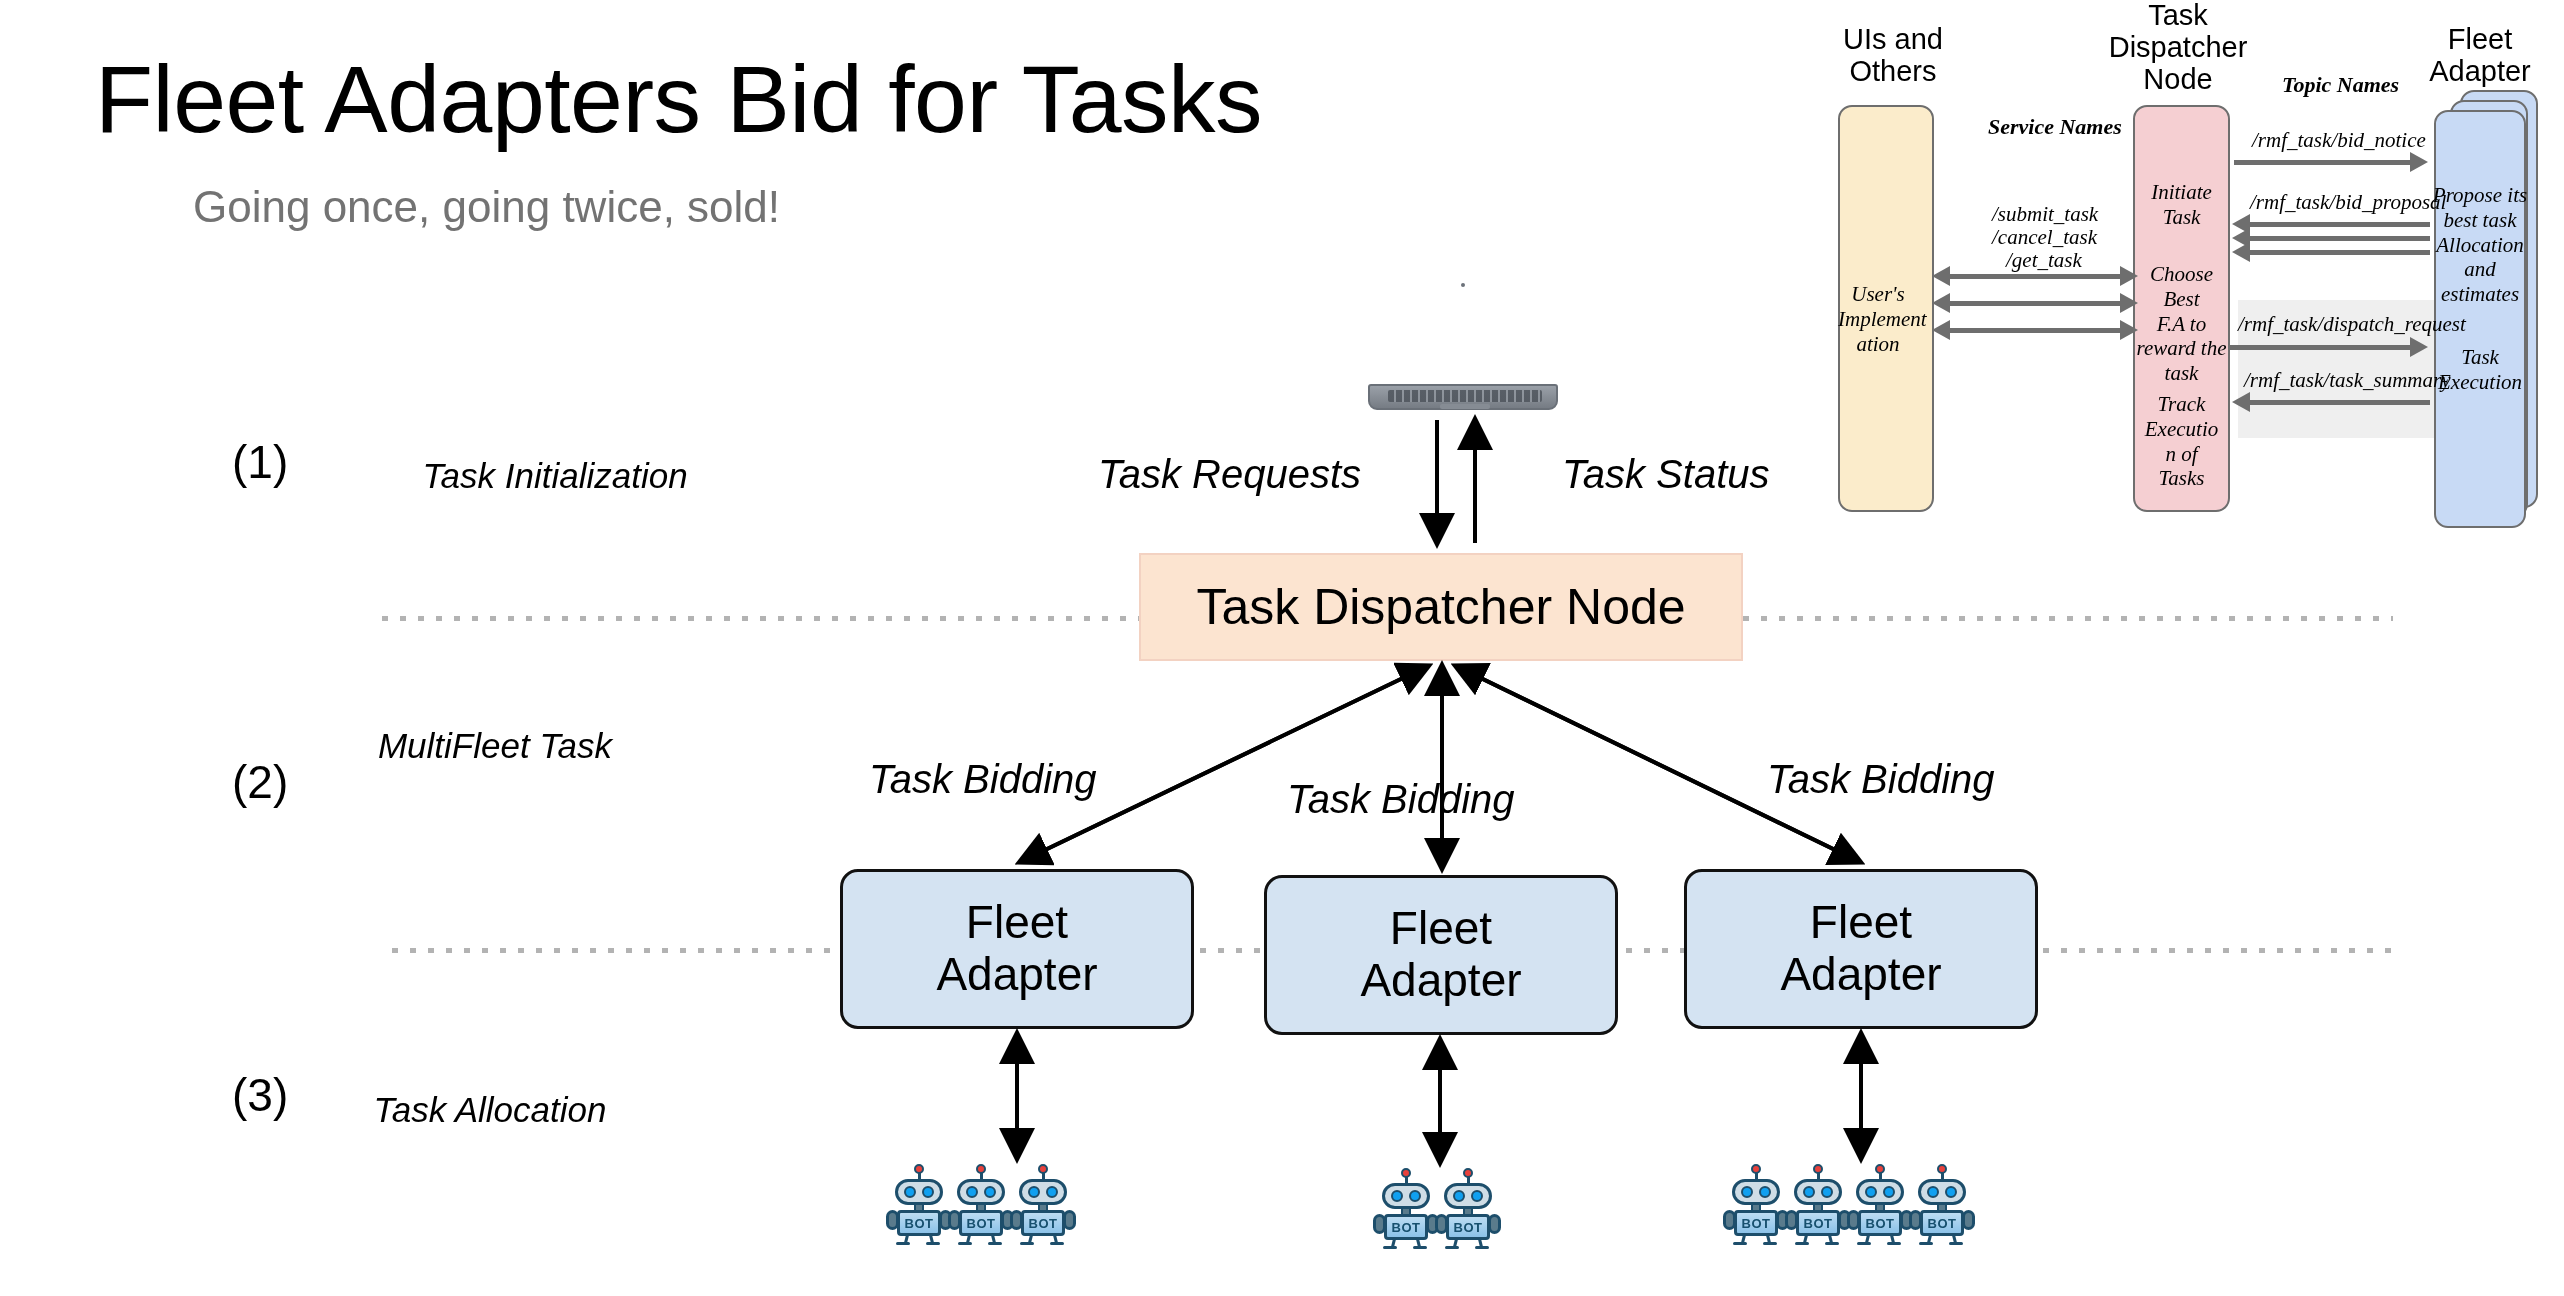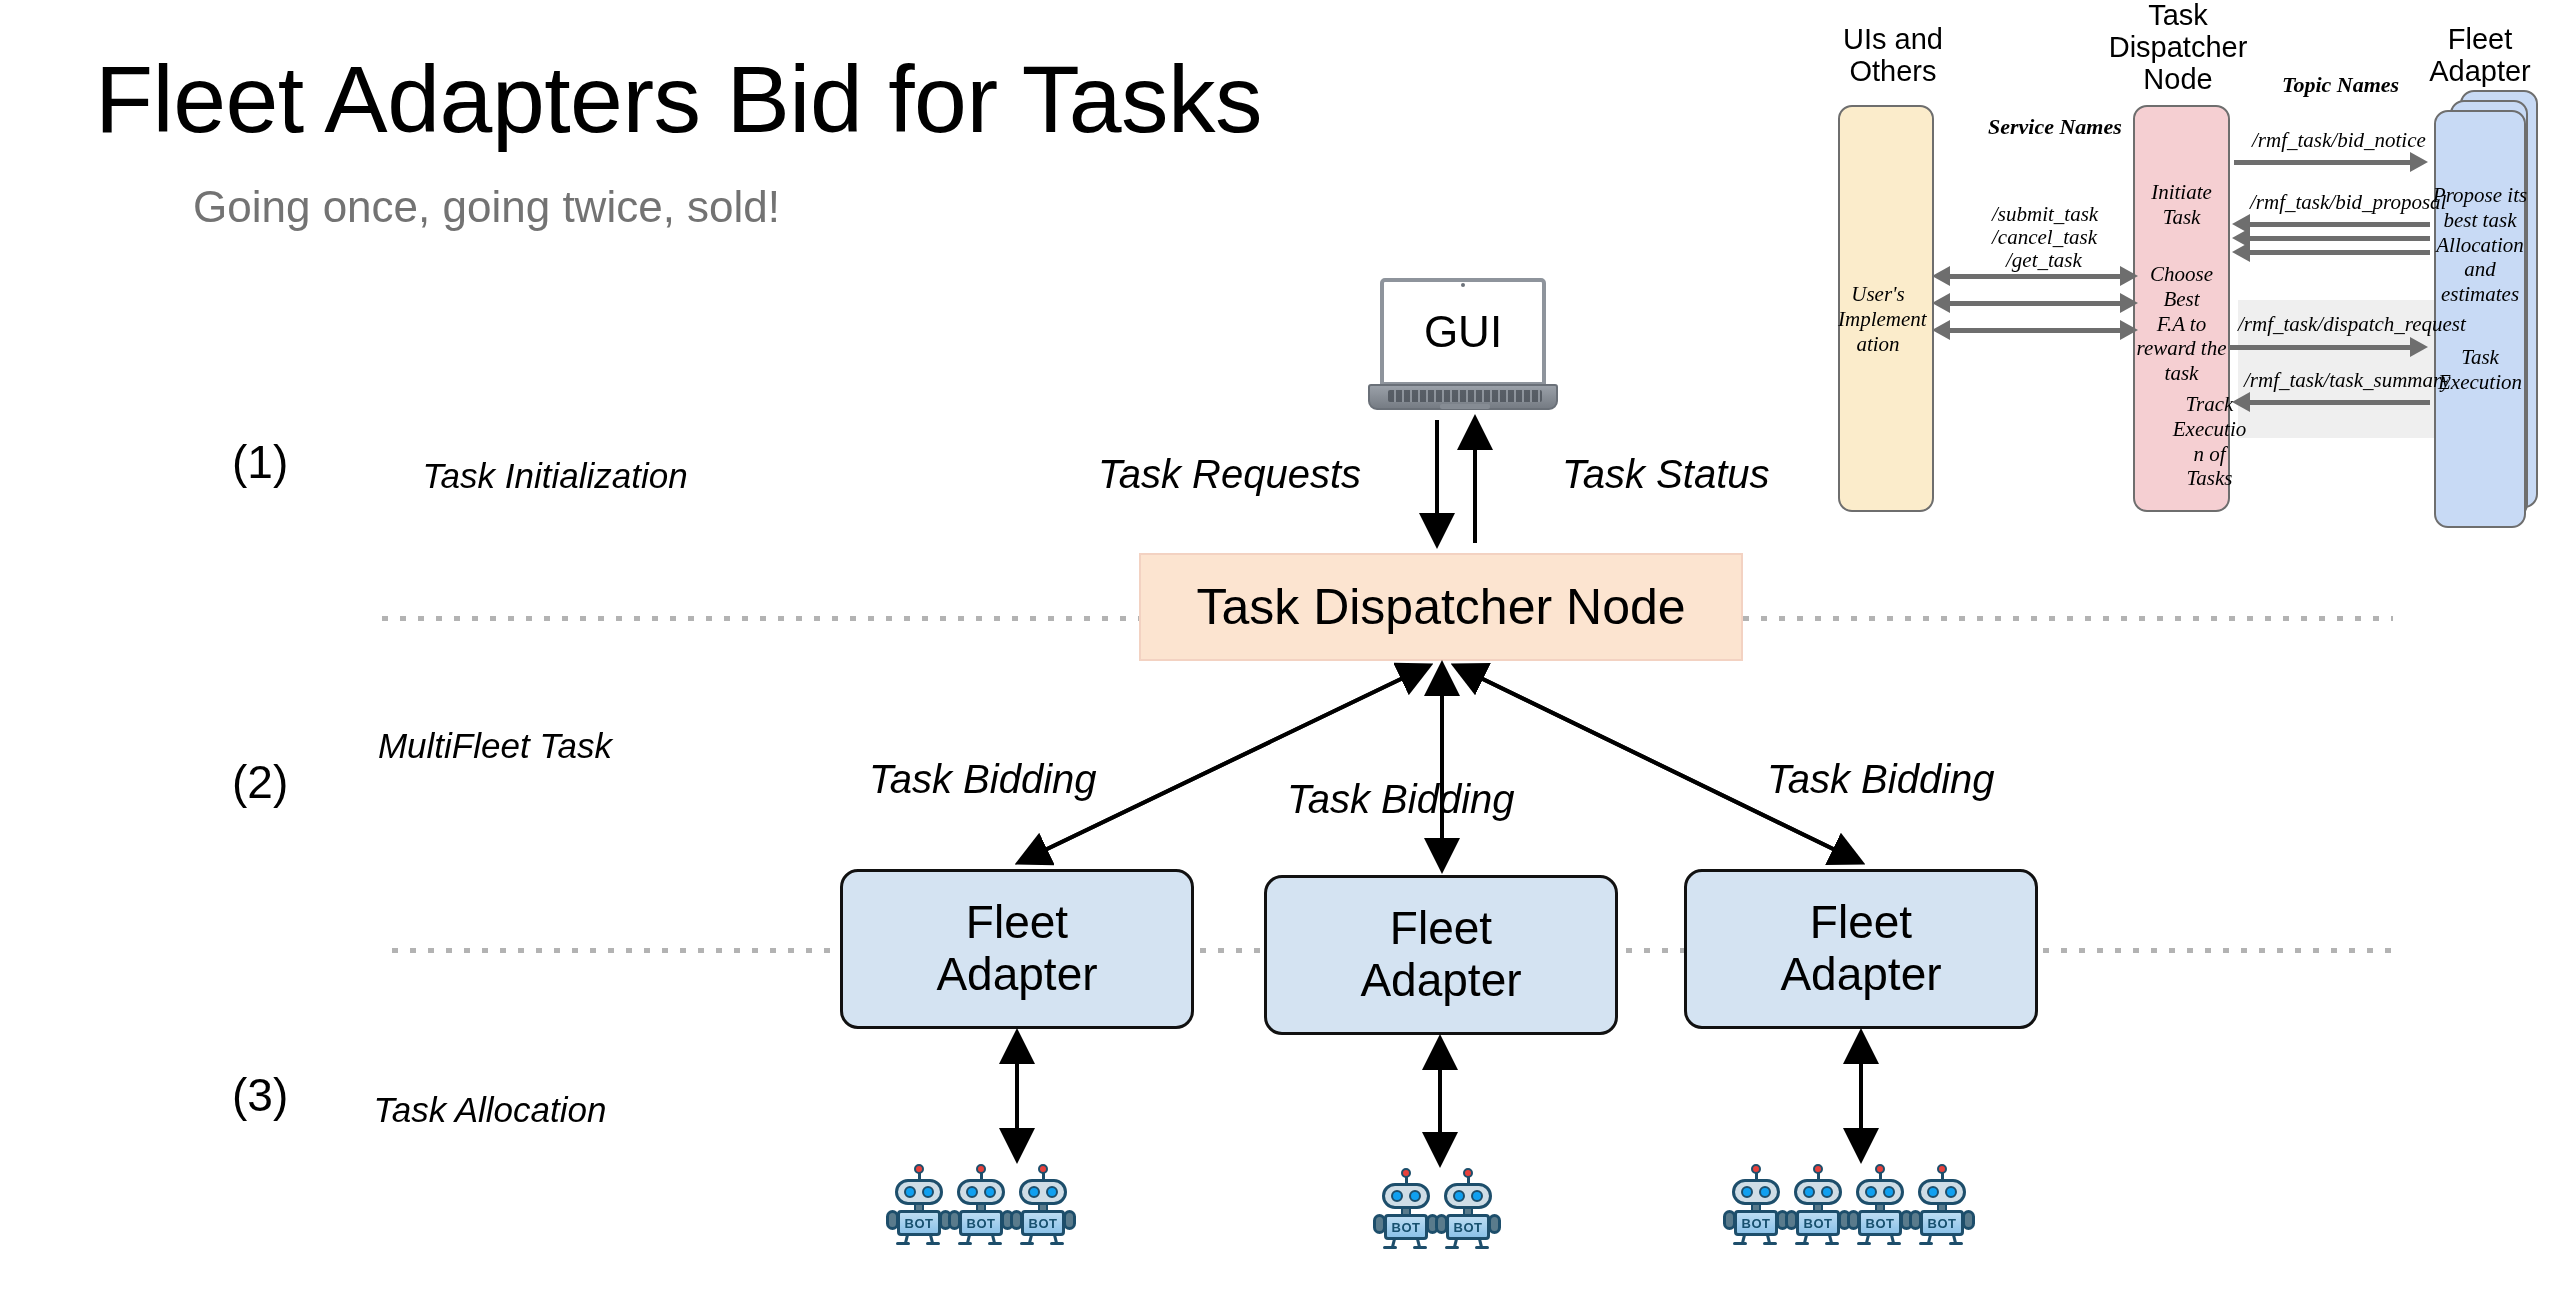--- a/index.html
+++ b/index.html
@@ -236,23 +236,20 @@
 
 <div class="abs stage-num" style="left:232px; top:755px;">(2)</div>
 <div class="abs" style="left:280px; top:708px; width:430px;">
   <div class="stage-label">MultiFleet Task</div>
 </div>
 
 <div class="abs stage-num" style="left:232px; top:1068px;">(3)</div>
 <div class="abs stage-label" style="left:290px; top:1072px; width:400px;">Task Allocation</div>
 
 <div class="abs" id="laptop">
-  <div class="lid">
-    <span>GUI</span>
-  </div>
   <div class="cam"></div>
   <div class="base">
     <div class="kb"></div>
     <div class="pad"></div>
   </div>
 </div>
 
 <div class="abs edge-label" style="left:1098px; top:452px;">Task Requests</div>
 <div class="abs edge-label" style="left:1562px; top:452px;">Task Status</div>
 
@@ -507,21 +504,21 @@
   <div class="inbox-text" style="left:313px; top:180px; width:97px;">
     <div>Initiate</div>
     <div>Task</div>
   </div>
   <div class="inbox-text" style="left:311px; top:262px; width:101px;">
     <div>Choose Best</div>
     <div>F.A to</div>
     <div>reward the</div>
     <div>task</div>
   </div>
-  <div class="inbox-text" style="left:313px; top:392px; width:97px;padding-left:28px;">
+  <div class="inbox-text" style="left:313px; top:392px; width:97px;">
     <div>Track</div>
     <div>Executio</div>
     <div>n of</div>
     <div>Tasks</div>
   </div>
 
   <div class="lane fa" style="left:640px; top:90px; width:78px; height:418px;"></div>
   <div class="lane fa" style="left:630px; top:100px; width:78px; height:418px;"></div>
   <div class="lane fa" style="left:614px; top:110px; width:92px; height: 418px;"></div>
   <div class="inbox-text" style="left:610px; top:183px; width:100px;">

